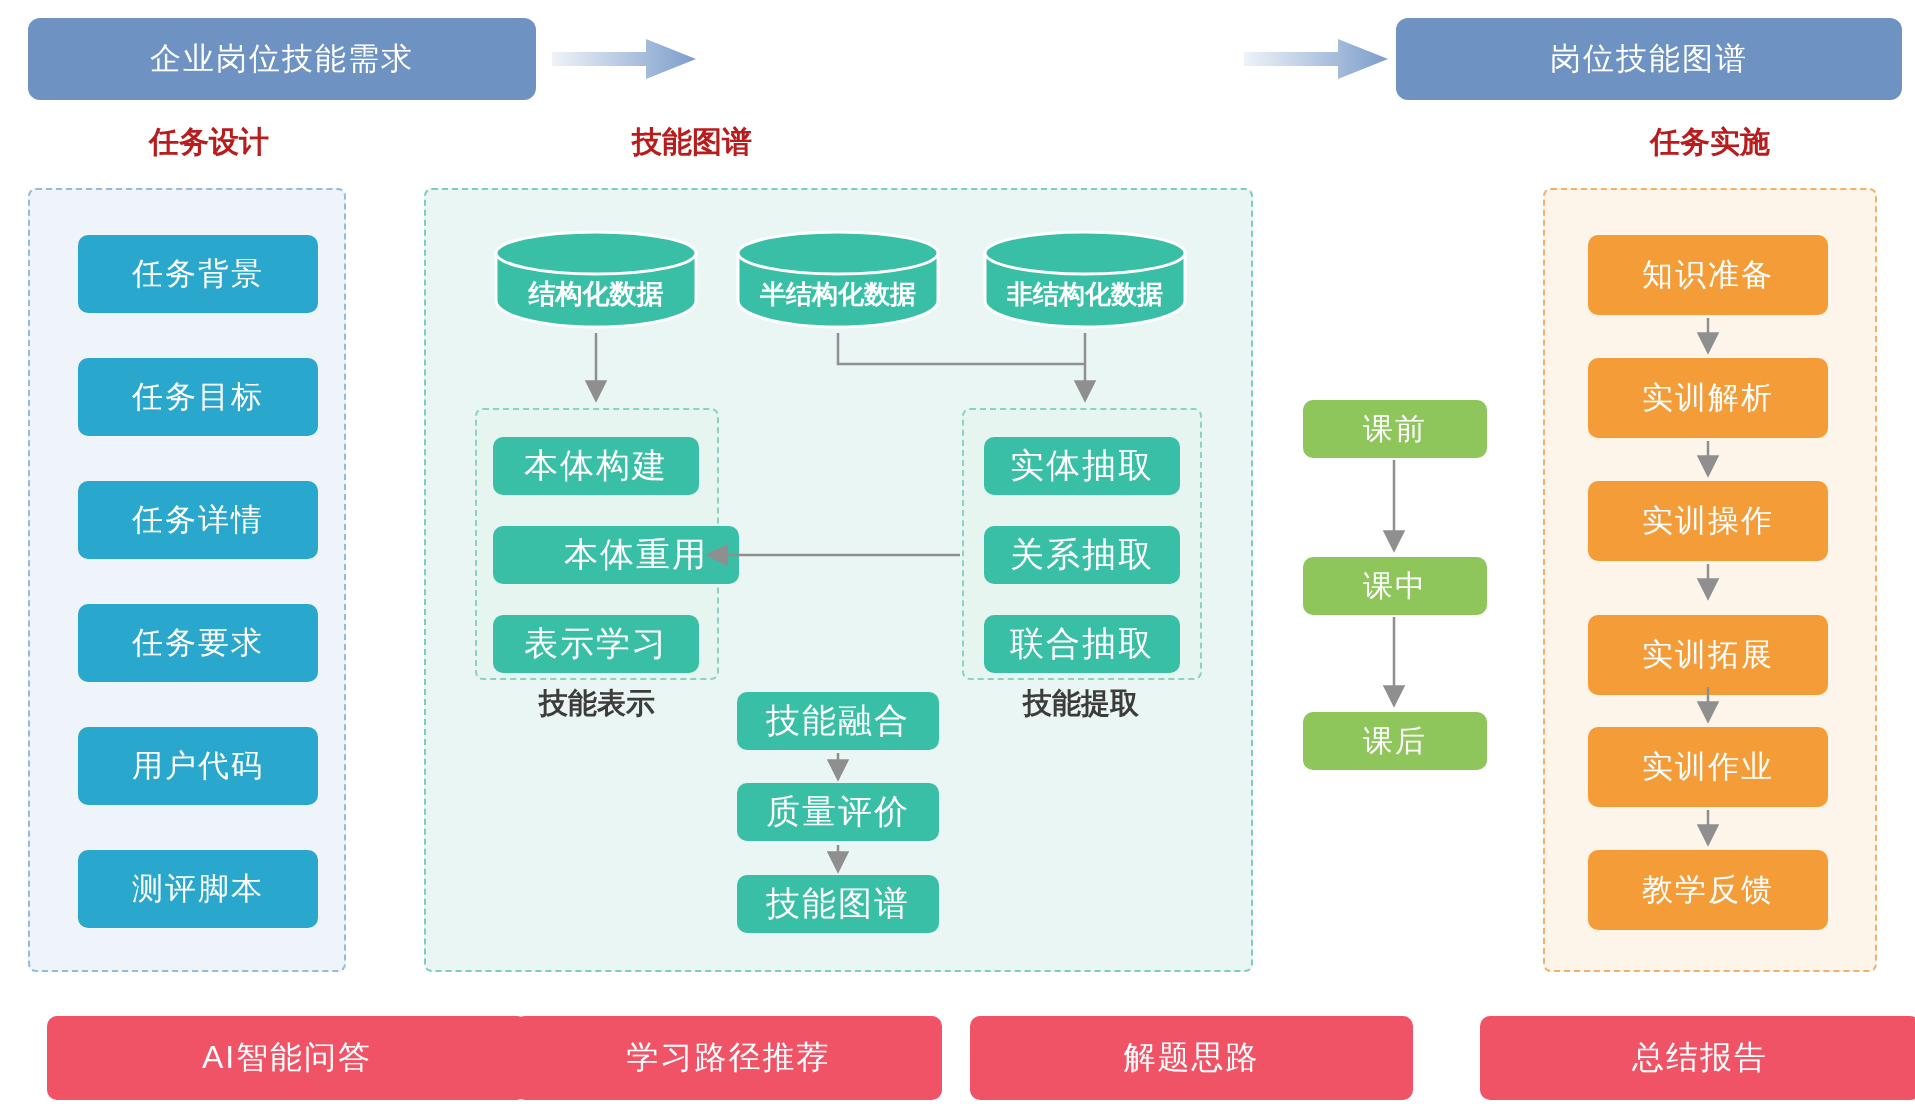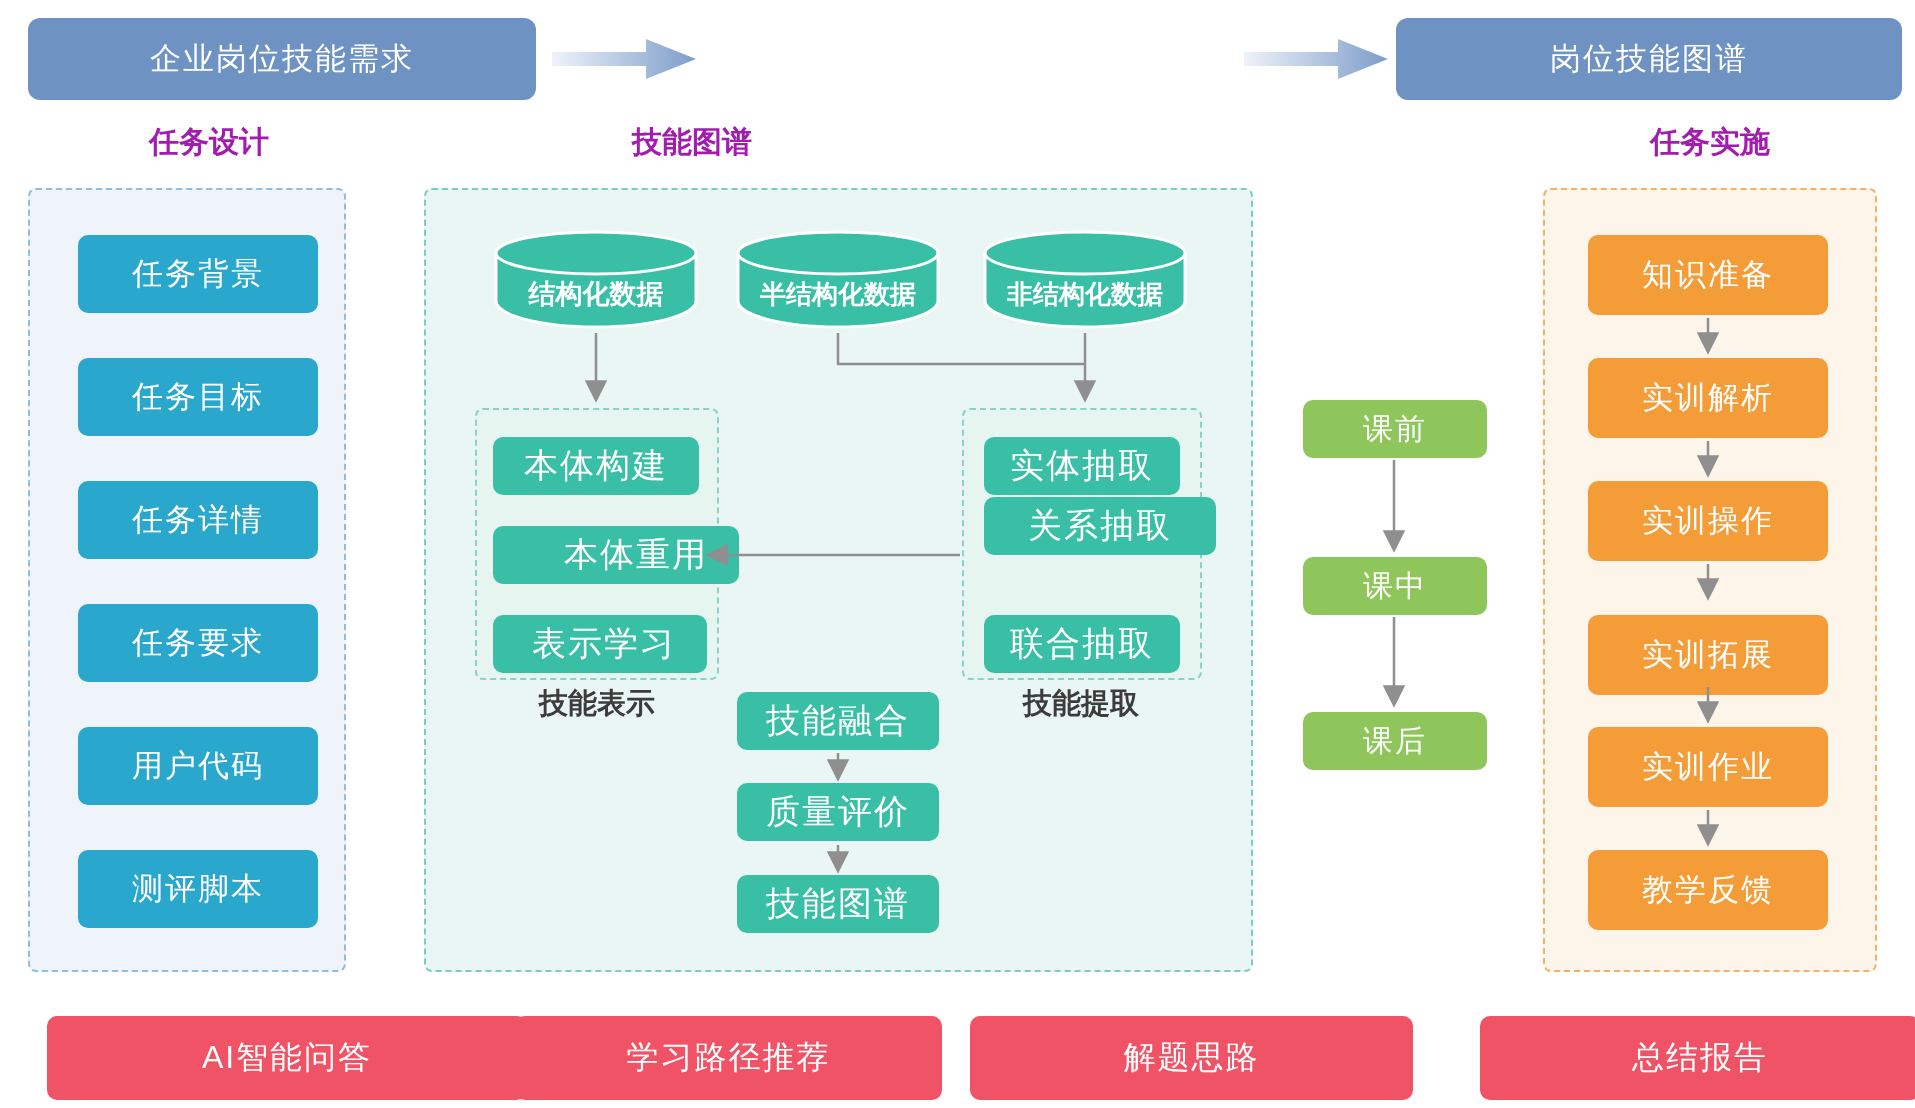--- a/index.html
+++ b/index.html
@@ -5,21 +5,21 @@
   html,body{margin:0;padding:0;background:#ffffff;}
   body{font-family:"Liberation Sans","DejaVu Sans",sans-serif;}
   .canvas{position:relative;width:1915px;height:1108px;background:#ffffff;overflow:hidden;}
 
   
   .topbox{position:absolute;top:18px;height:82px;background:#6E92C2;border-radius:12px;
           color:#fff;font-size:31px;letter-spacing:2px;display:flex;align-items:center;justify-content:center;}
   .blockarrow{position:absolute;top:32px;width:150px;height:54px;}
 
   
-  .seclabel{position:absolute;top:122px;width:240px;text-align:center;font-size:30px;font-weight:600;color:#a21caf;}
+  .seclabel{position:absolute;top:122px;width:240px;text-align:center;font-size:30px;font-weight:600;color:#b91c1c;}
 
   
   .panel{position:absolute;top:188px;height:784px;border-radius:8px;border:2px dashed;box-sizing:border-box;}
   .panel-left{left:28px;width:318px;background:#EEF4FA;border-color:#8FBCDF;}
   .panel-mid{left:424px;width:829px;background:#EAF6F3;border-color:#7DCDBE;}
   .panel-right{left:1543px;width:334px;background:#FDF5EA;border-color:#F3B167;}
 
   
   .btn{position:absolute;border-radius:10px;color:#fff;display:flex;align-items:center;justify-content:center;
        letter-spacing:2px;}
@@ -93,26 +93,26 @@
   </svg>
   <svg class="cyl" style="left:982px;" viewBox="0 0 206 104">
     <path d="M3 26 L3 74 A100 26 0 0 0 203 74 L203 26" fill="#38BFA5" stroke="#ffffff" stroke-width="3"></path>
     <ellipse cx="103" cy="26" rx="100" ry="21" fill="#38BFA5" stroke="#ffffff" stroke-width="3"></ellipse>
     <text x="103" y="76" text-anchor="middle" fill="#ffffff" font-size="26" font-weight="600">非结构化数据</text>
   </svg>
 
   <div class="group group-repr"></div>
   <div class="btn btn-teal" style="left:493px;width:206px;top:437px;">本体构建</div>
   <div class="btn btn-teal" style="left:493px;width:206px;top:526px;padding-left:40px;">本体重用</div>
-  <div class="btn btn-teal" style="left:493px;width:206px;top:615px;padding-left:8px;">表示学习</div>
+  <div class="btn btn-teal" style="left:493px;width:206px;top:615px;">表示学习</div>
   <div class="grouplabel" style="left:487px;">技能表示</div>
 
   <div class="group group-extr"></div>
   <div class="btn btn-teal" style="left:984px;width:196px;top:437px;">实体抽取</div>
-  <div class="btn btn-teal" style="left:984px;width:232px;top:497px;">关系抽取</div>
+  <div class="btn btn-teal" style="left:984px;width:196px;top:526px;">关系抽取</div>
   <div class="btn btn-teal" style="left:984px;width:196px;top:615px;">联合抽取</div>
   <div class="grouplabel" style="left:971px;">技能提取</div>
 
   <div class="btn btn-teal" style="left:737px;width:202px;top:692px;">技能融合</div>
   <div class="btn btn-teal" style="left:737px;width:202px;top:783px;">质量评价</div>
   <div class="btn btn-teal" style="left:737px;width:202px;top:875px;">技能图谱</div>
 
   <div class="btn btn-green" style="top:400px;">课前</div>
   <div class="btn btn-green" style="top:557px;">课中</div>
   <div class="btn btn-green" style="top:712px;">课后</div>

